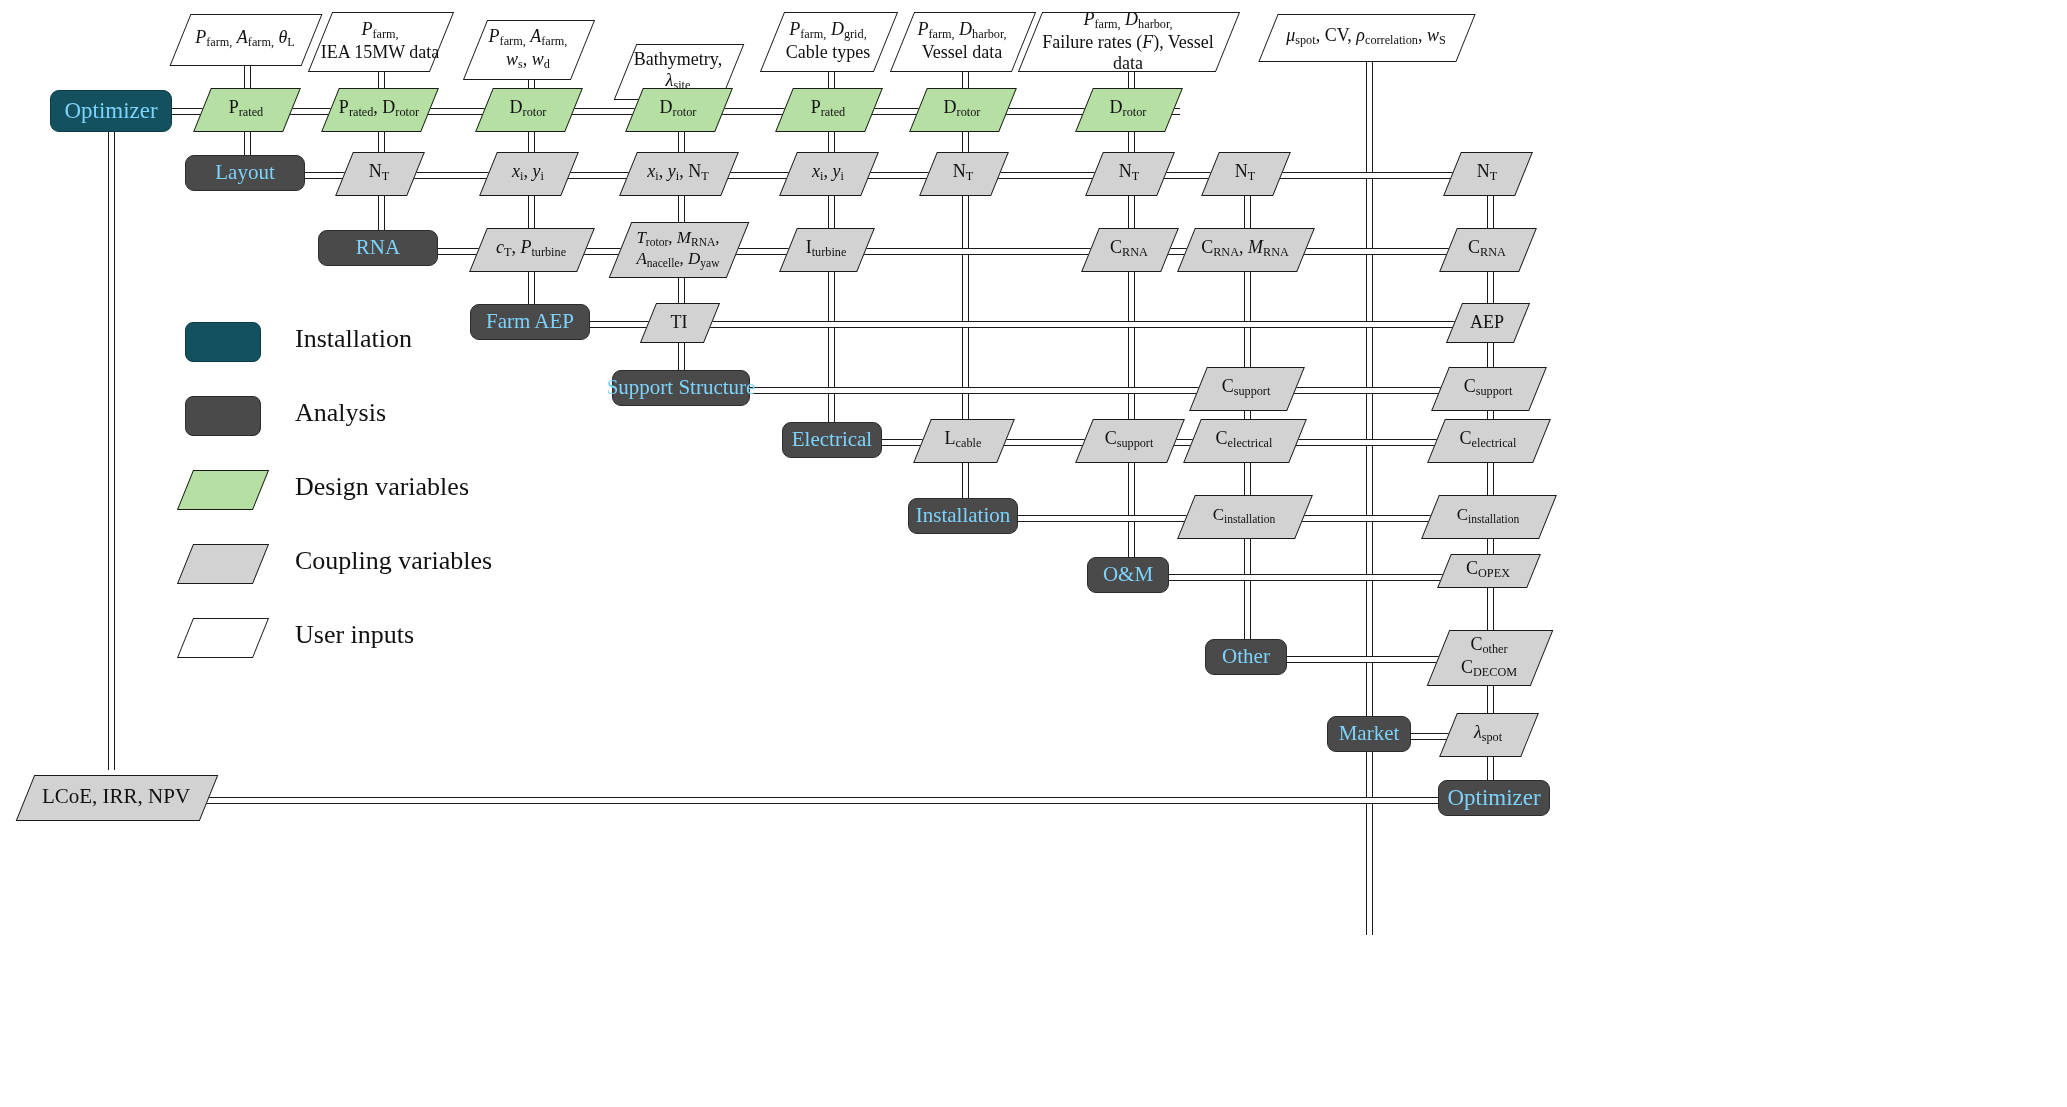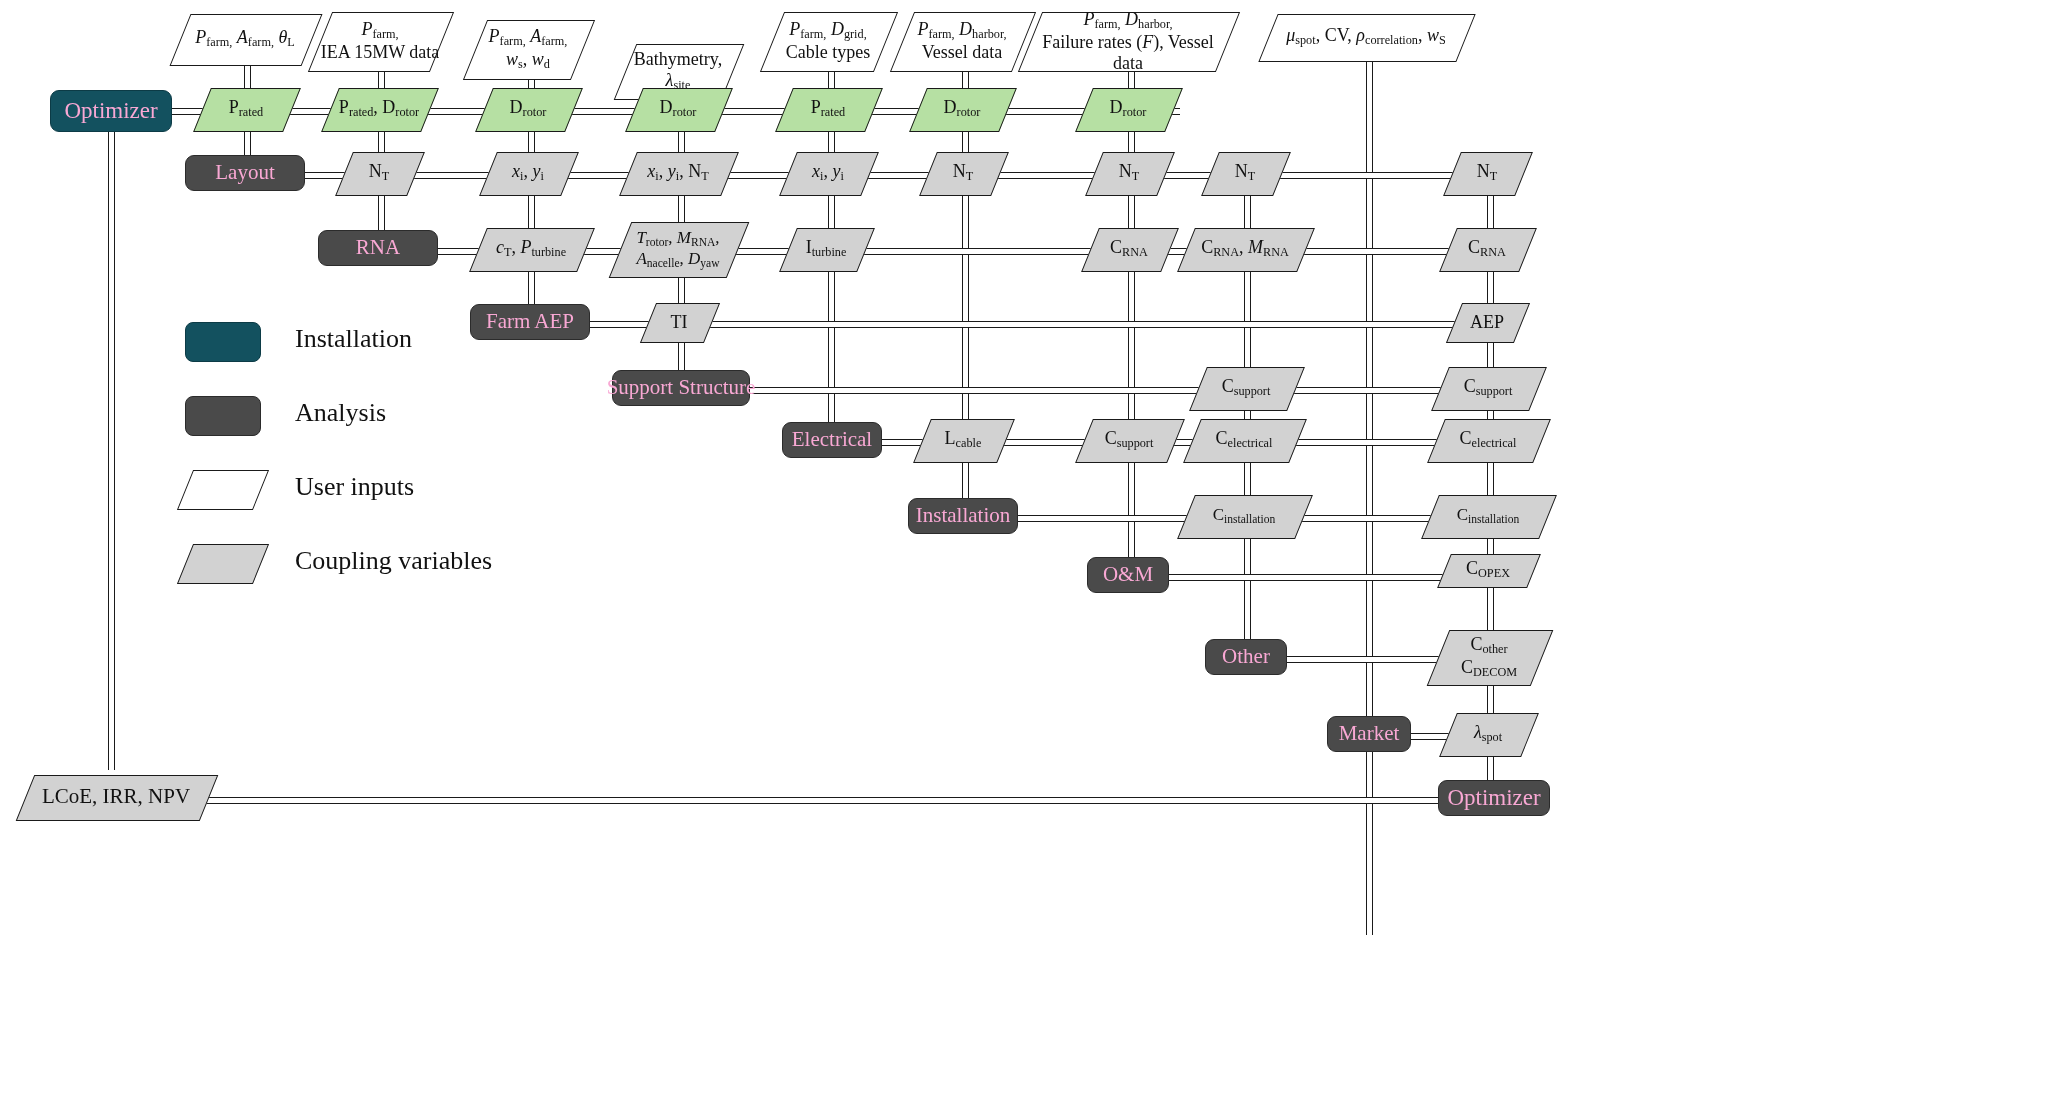--- a/index.html
+++ b/index.html
@@ -9,21 +9,21 @@
   
   .lines{position:absolute;left:0;top:0;width:2067px;height:1107px;}
   .hline{position:absolute;height:5px;border-top:1.6px solid #1a1a1a;border-bottom:1.6px solid #1a1a1a;background:#fff;}
   .vline{position:absolute;width:5px;border-left:1.6px solid #1a1a1a;border-right:1.6px solid #1a1a1a;background:#fff;}
 
   
   .node{position:absolute;box-sizing:border-box;display:flex;align-items:center;justify-content:center;
         text-align:center;line-height:1.12;white-space:nowrap;}
 
   
-  .proc{border-radius:9px;color:#f9a8d4;font-family:"Liberation Serif",serif;}
+  .proc{border-radius:9px;color:#7dd3fc;font-family:"Liberation Serif",serif;}
   .proc.optimization{background:#13515f;border:1.6px solid #0c3b46;}
   .proc.analysis{background:#4a4a4a;border:1.6px solid #2b2b2b;}
 
   
   .para{position:absolute;box-sizing:border-box;}
   .para .skew{position:absolute;left:0;top:0;width:100%;height:100%;
               transform:skewX(-22deg);border:1.9px solid #1a1a1a;}
   .para .lbl{position:absolute;left:0;top:0;width:100%;height:100%;
              display:flex;align-items:center;justify-content:center;text-align:center;
              line-height:1.14;color:#111;}
@@ -453,22 +453,26 @@
   <div id="legend">
     <div class="lg-row">
       <div class="lg-sw rect optimization"></div>
       <div class="lg-txt">Installation</div>
     </div>
     <div class="lg-row">
       <div class="lg-sw rect analysis"></div>
       <div class="lg-txt">Analysis</div>
     </div>
     <div class="lg-row">
-      <div class="lg-sw plg userinput"></div>
-      <div class="lg-txt">User inputs</div>
+      <div class="lg-sw plg design"></div>
+      <div class="lg-txt">Design variables</div>
     </div>
     <div class="lg-row">
       <div class="lg-sw plg coupling"></div>
       <div class="lg-txt">Coupling variables</div>
     </div>
+    <div class="lg-row">
+      <div class="lg-sw plg userinput"></div>
+      <div class="lg-txt">User inputs</div>
+    </div>
   </div>
 
 </div>
 
 </body></html>

